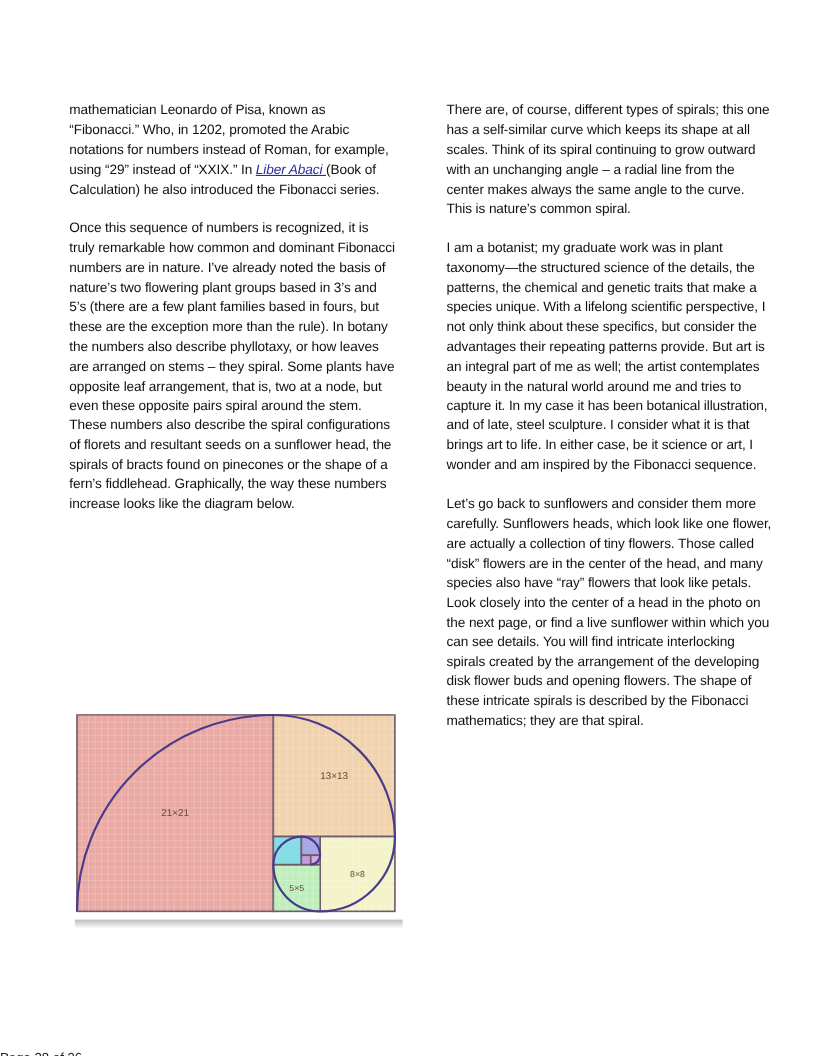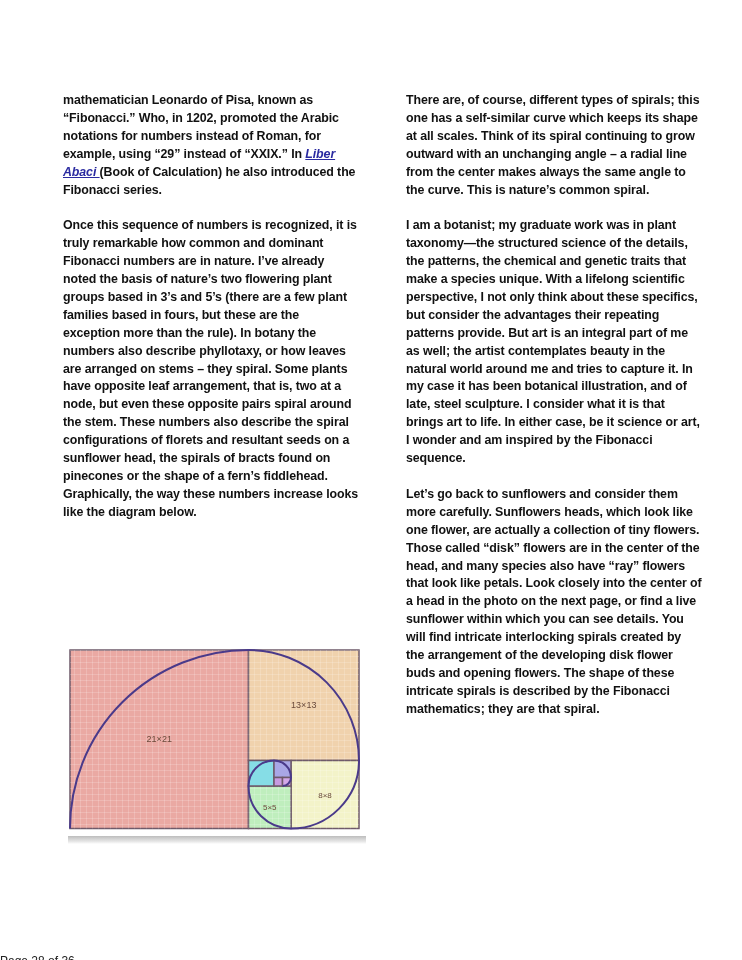--- a/index.html
+++ b/index.html
@@ -1,17 +1,17 @@
 <!DOCTYPE html>
 <html><head>
 <meta charset="utf-8">
 <style>
   html, body { margin: 0; padding: 0; background: #ffffff; }
   body { width: 742px; height: 960px; position: relative; overflow: hidden; font-family: "Liberation Sans", sans-serif; color: #111; }
-  .col { position: absolute; top: 92px; width: 296px; font-size: 12.4px; line-height: 17.9px; font-weight: bold; letter-spacing: -0.1px; }
+  .col { position: absolute; top: 92px; width: 296px; font-size: 12.4px; line-height: 17.9px; font-weight: normal; letter-spacing: -0.1px; }
   .col.left { left: 63px; }
   .col.right { left: 406px; }
   .col p { margin: 0 0 17.9px 0; }
   .link { color: #2a2aa0; font-style: italic; text-decoration: underline; }
   .figure { position: absolute; left: 62px; top: 644px; width: 304px; height: 200px; }
   .figure svg { display: block; }
   .shadow { position: absolute; left: 6px; right: 0; top: 192px; height: 8px; background: linear-gradient(#bdbdbd, #e8e8e8 70%, rgba(255,255,255,0)); }
   .footer { position: absolute; top: 922px; left: 0; width: 742px; text-align: left; font-size: 12px; color: #222; margin-top: 32px; }
 </style>
 </head>

